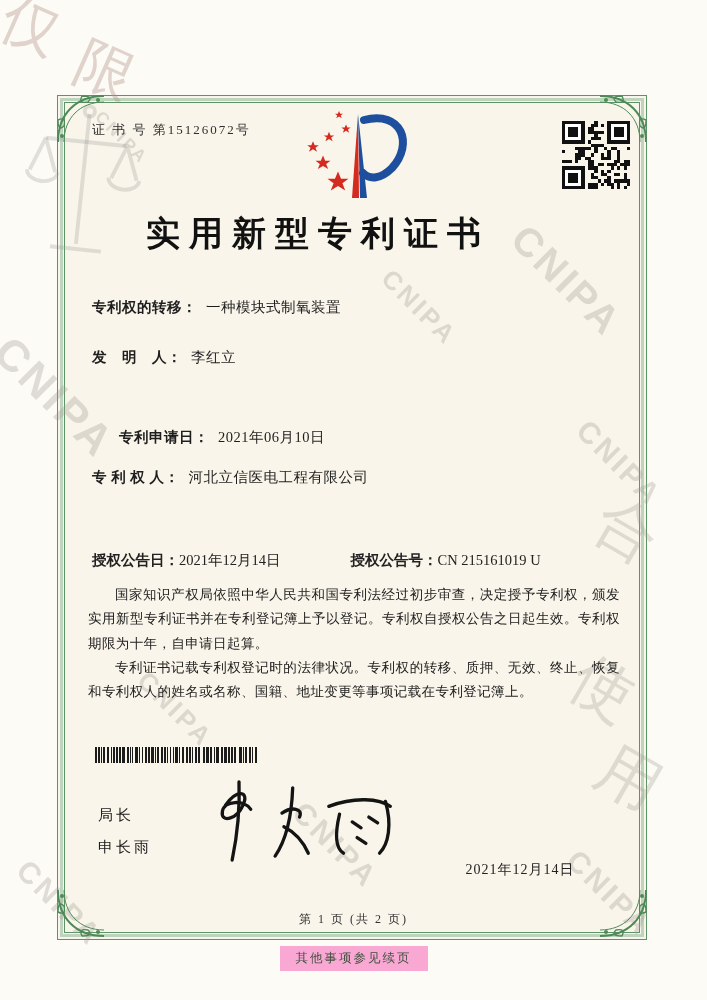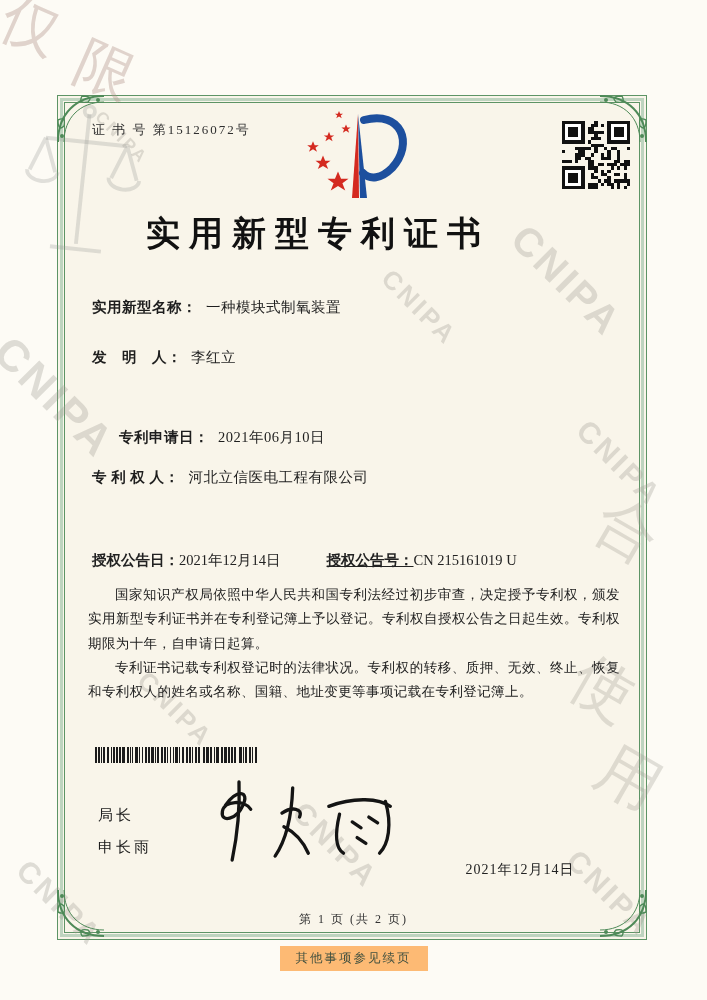--- a/index.html
+++ b/index.html
@@ -29,31 +29,31 @@
   .cert-no{left:92px;top:121px;font-size:13px;letter-spacing:2px;color:#2f2f2f;}
   .logo{left:292px;top:106px;}
   .qr{left:562px;top:121px;}
   .title{left:0;top:211px;width:636px;text-align:center;font-size:34px;font-weight:700;
          letter-spacing:9px;color:#111;}
   .field{left:92px;width:530px;font-size:14.5px;color:#1e1e1e;white-space:nowrap;}
   .field .lab{font-weight:600;letter-spacing:0.5px;}
   .field .val{margin-left:9px;letter-spacing:0.5px;}
   .f0{top:298px;} .f1{top:348px;} .f2{top:388px;} .f3{top:428px;margin-left:27px;} .f4{top:468px;} .f5{top:508px;}
   .grant{left:92px;top:551px;width:530px;font-size:14.5px;white-space:nowrap;}
-  .grant .no{margin-left:46px;text-decoration:underline;}
+  .grant .no{margin-left:70px;}
   .paras{left:88px;top:583px;width:532px;font-size:13.5px;line-height:1.8;color:#222;
          text-align:justify;letter-spacing:0.4px;}
   .paras p{margin:0;text-indent:2em;}
   .barcode{left:95px;top:747px;}
   .officer{left:98px;font-size:15px;letter-spacing:3px;color:#1a1a1a;z-index:5;text-align:right;}
   .o1{top:806px;} .o2{top:838px;}
   .signature{left:198px;top:776px;z-index:5;}
   .sign-date{left:430px;top:861px;width:180px;text-align:center;font-size:14px;letter-spacing:1px;z-index:5;}
   .page-info{left:0;top:911px;width:707px;text-align:center;font-size:12px;letter-spacing:2px;color:#333;z-index:5;}
-  .footer-note{left:50%;top:946px;transform:translateX(-50%);background:#fdba74;
+  .footer-note{left:50%;top:946px;transform:translateX(-50%);background:#f9a8d4;
                padding:4px 16px;font-size:12.5px;letter-spacing:2px;color:#41503f;z-index:5;}
 
   
   .wm{position:absolute;z-index:2;pointer-events:none;user-select:none;}
   .wm-char{font-family:"Liberation Serif","DejaVu Serif",serif;color:rgba(176,148,136,0.38);}
   .wm-gray{color:rgba(160,156,146,0.30);}
   .wm-brand{font-family:"Liberation Sans","DejaVu Sans",sans-serif;font-weight:700;
             color:rgba(158,155,147,0.32);letter-spacing:3px;transform:rotate(45deg);}
 </style>
 </head>
@@ -280,21 +280,21 @@
         <rect x="15" y="1" width="5" height="5" fill="#fff"></rect>
         <rect x="16" y="2" width="3" height="3" fill="#111"></rect>
         <rect x="0" y="14" width="7" height="7" fill="#111"></rect>
         <rect x="1" y="15" width="5" height="5" fill="#fff"></rect>
         <rect x="2" y="16" width="3" height="3" fill="#111"></rect>
       </svg></span>
 
   <div class="abs title">实用新型专利证书</div>
 
   <div class="abs field f0">
-    <span class="lab">实用新型名称：</span><span class="val">一种模块式制氧装置</span>
+    <span class="lab">专利权的转移：</span><span class="val">一种模块式制氧装置</span>
   </div>
   <div class="abs field f1">
     <span class="lab">发　明　人：</span><span class="val">李红立</span>
   </div>
   <div class="abs field f3">
     <span class="lab">专利申请日：</span><span class="val">2021年06月10日</span>
   </div>
   <div class="abs field f4">
     <span class="lab">专 利 权 人：</span><span class="val">河北立信医电工程有限公司</span>
   </div>

